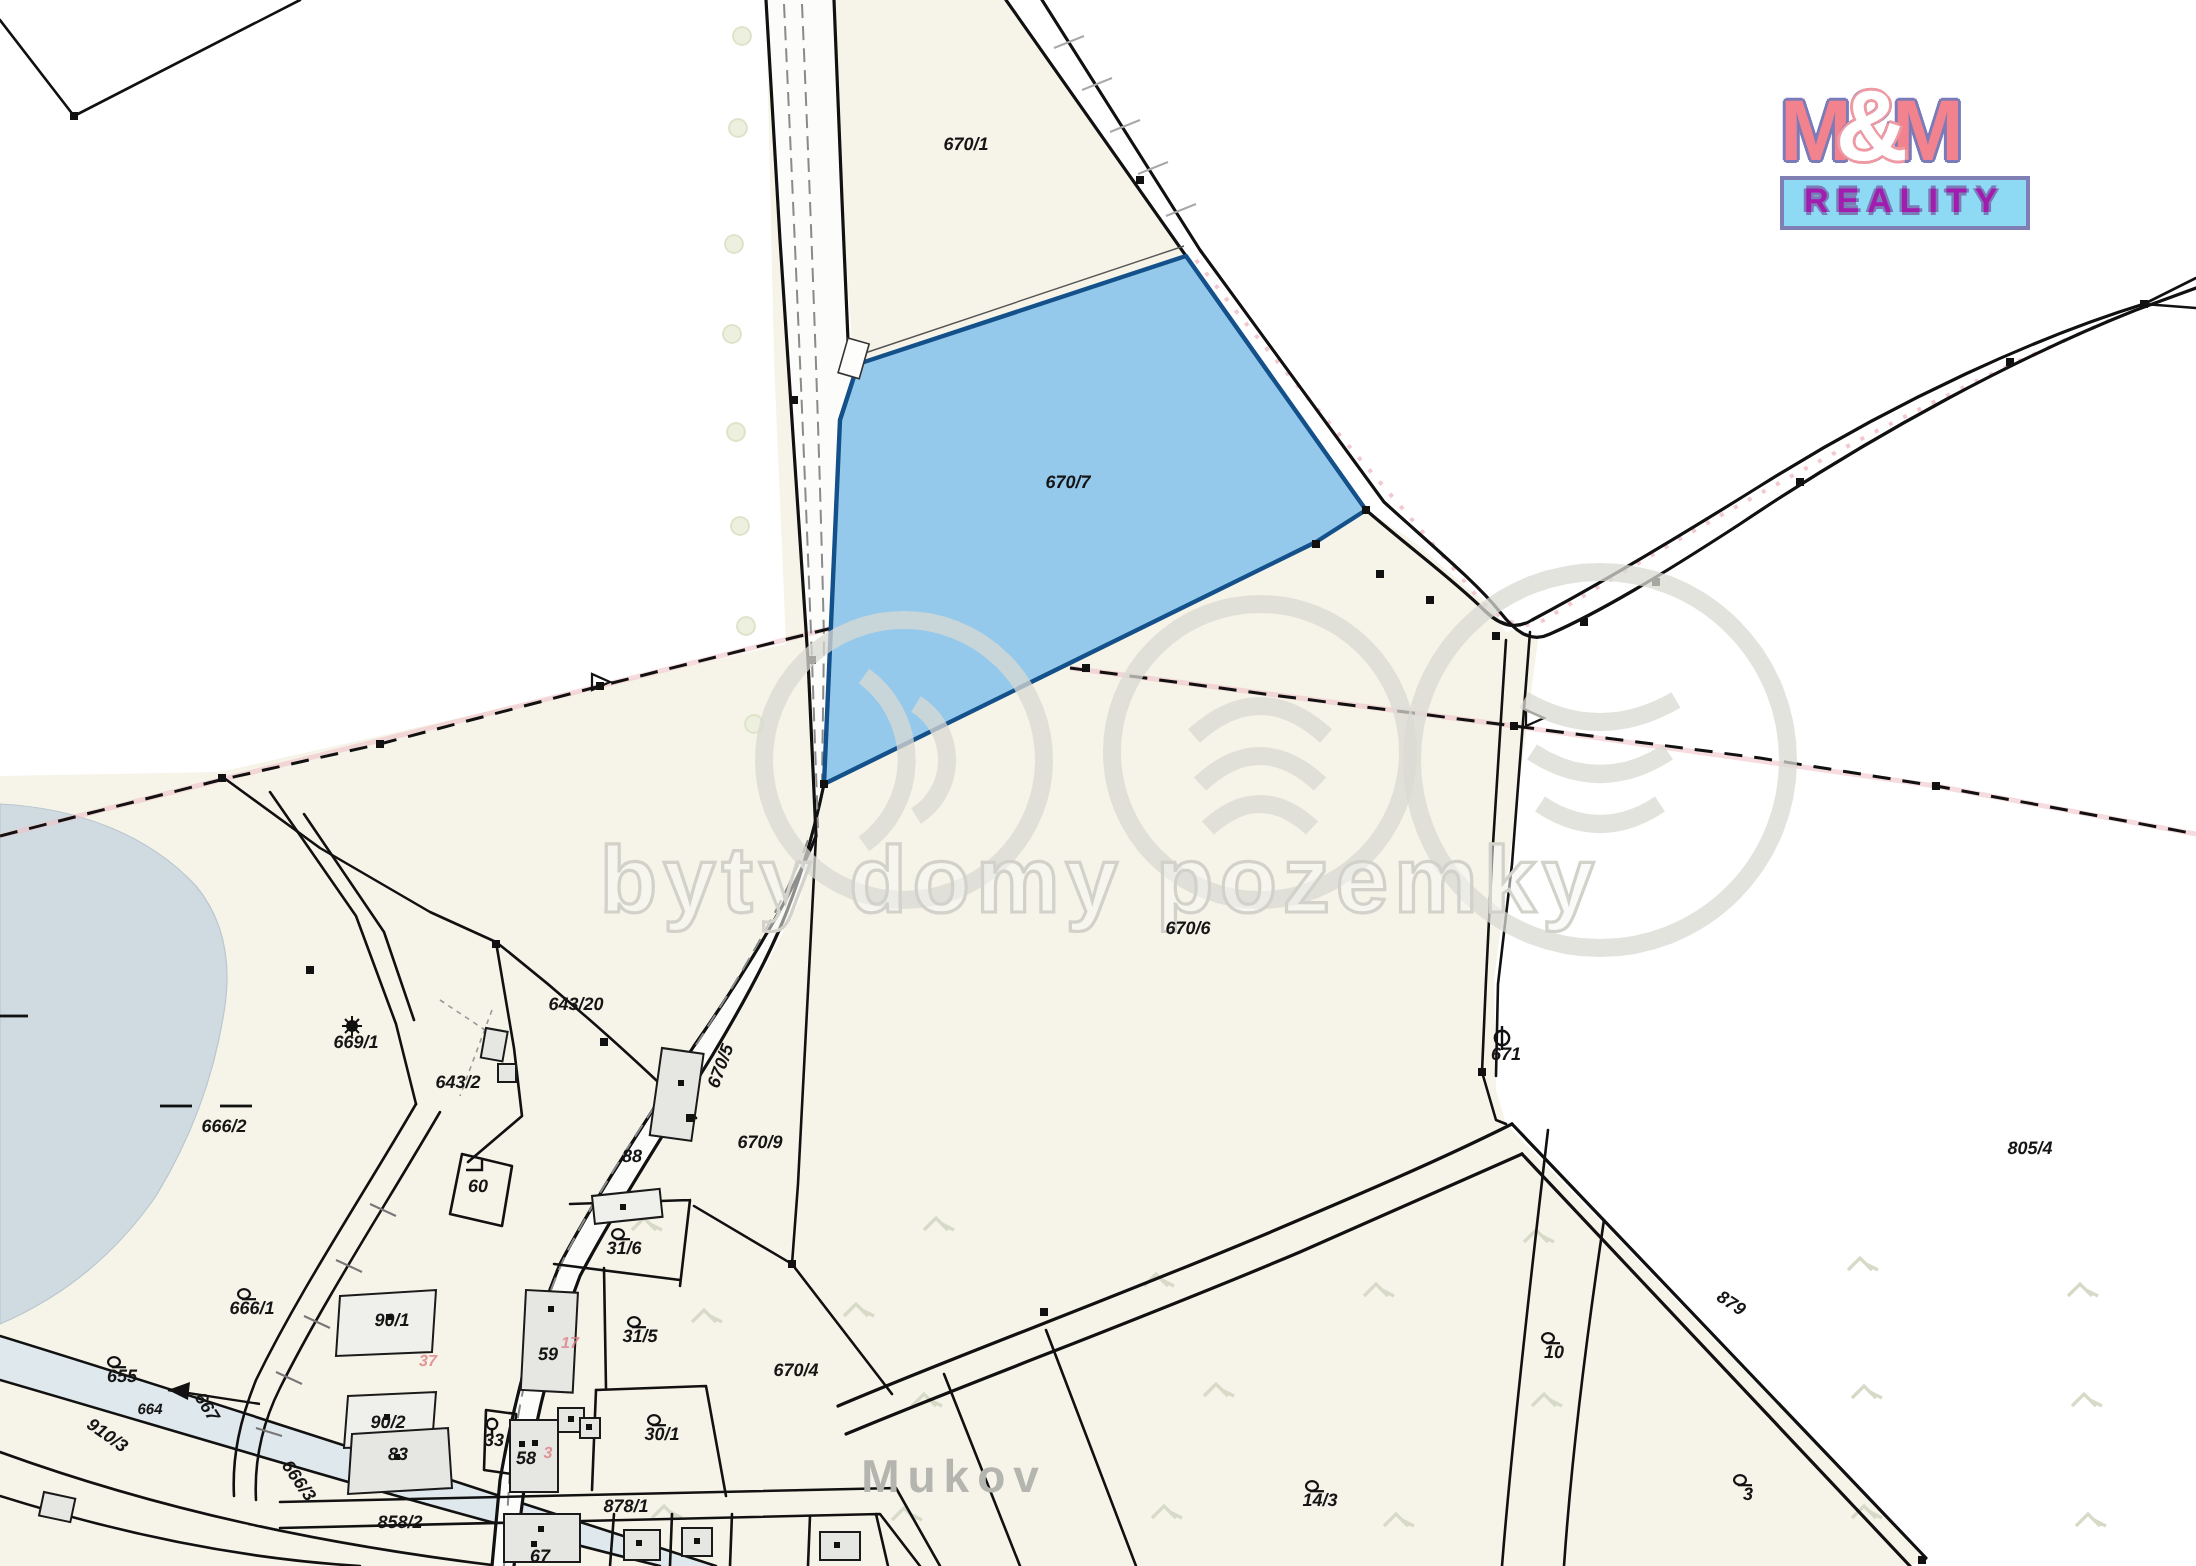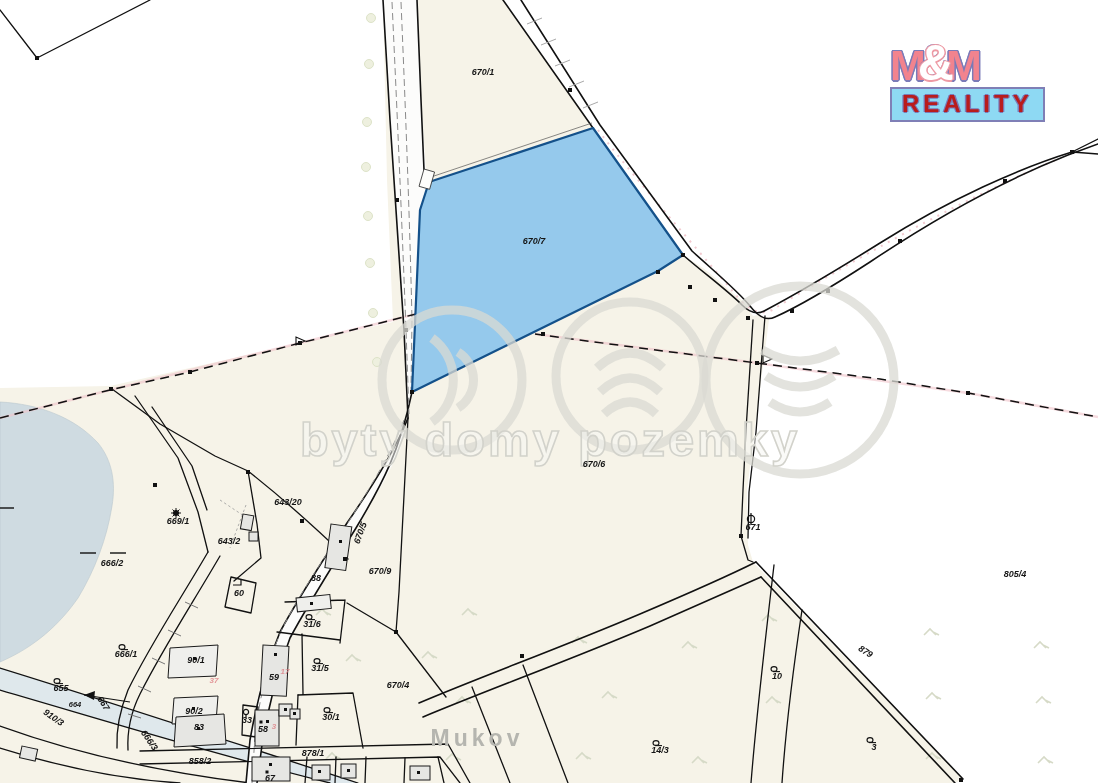--- a/index.html
+++ b/index.html
@@ -26,21 +26,21 @@
   
   #logo{position:absolute;left:890px;top:42px;width:150px;text-align:left;}
   #logo .mm{font-weight:bold;font-size:43px;line-height:42px;color:#f2838e;letter-spacing:-1px;
     text-shadow:-1.5px 0 #7b7bb8,1.5px 0 #7b7bb8,0 -1.5px #7b7bb8,0 1.5px #7b7bb8,
       -1px -1px #7b7bb8,1px 1px #7b7bb8,-1px 1px #7b7bb8,1px -1px #7b7bb8;}
   #logo .amp{color:#ffffff;font-size:50px;margin:0 -7px;position:relative;z-index:2;
     text-shadow:-1.5px 0 #ee9aa4,1.5px 0 #ee9aa4,0 -1.5px #ee9aa4,0 1.5px #ee9aa4,
       -1px -1px #7b7bb8,1px 1px #7b7bb8;}
   #logo .bar{margin-top:1px;background:#8ed9f3;border:2px solid #7f7fb6;display:inline-block;
     padding:1px 10px 2px 10px;}
-  #logo .bar span{color:#b91c1c;font-weight:bold;font-size:24px;letter-spacing:4px;
+  #logo .bar span{color:#a21caf;font-weight:bold;font-size:17px;letter-spacing:4px;
     text-shadow:-1.3px 0 #7b7bb8,1.3px 0 #7b7bb8,0 -1.3px #7b7bb8,0 1.3px #7b7bb8;}
 </style>
 </head>
 <body>
 
 <div id="stage">
 <svg width="1098" height="783" viewBox="0 0 1098 783">
 
   <g>
     <path d="M383,0 L505,0 L593,128 L683,255 L703,268 L738,293 L753,316 L770,312 L747,490 L748,545 L753,562

